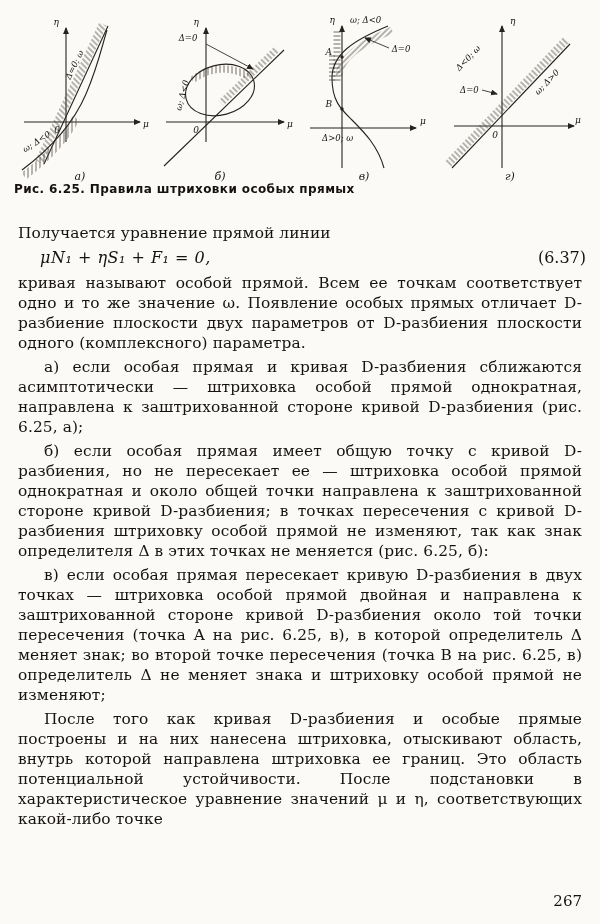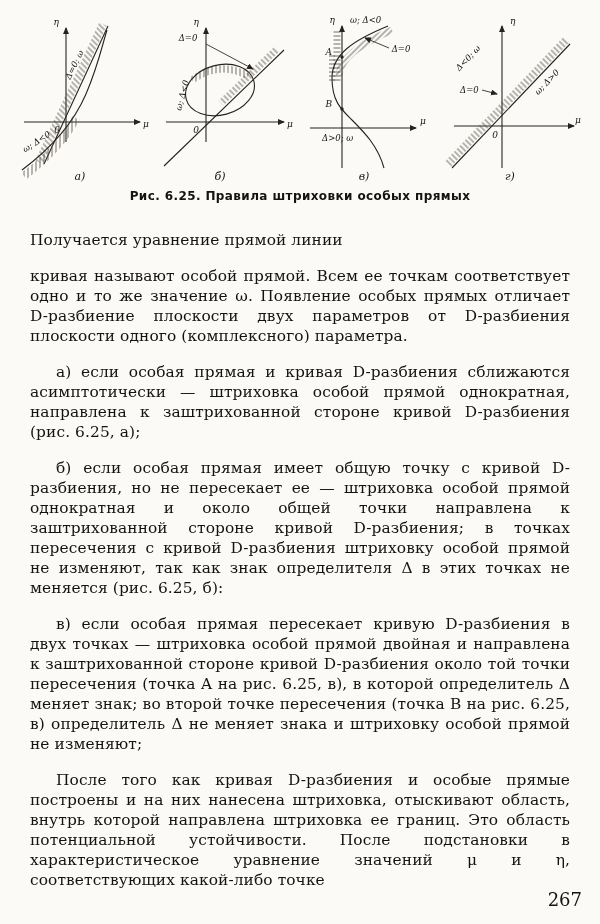--- a/index.html
+++ b/index.html
@@ -11,35 +11,35 @@
   .figure-row{display:flex;justify-content:center;gap:4px;}
   .fig{flex:0 0 auto;}
   .fig line,.fig path,.fig ellipse{stroke:#26231f;stroke-width:1.1;fill:none;}
   .fig .thin{stroke-width:0.85;}
   .fig text{stroke:none;fill:#15120f;font-family:"DejaVu Serif",serif;
             font-style:italic;font-size:9px;}
   .fig .lbl{font-size:8.5px;}
   .fig .sub{font-size:11px;}
   .fig .dot{fill:#26231f;stroke:none;}
   .figure-caption{
-    text-align:center;margin-top:7px;
+    
     font-family:"DejaVu Sans","Liberation Sans",sans-serif;
     font-weight:bold;font-size:12px;letter-spacing:0.4px;
   }
   .body-text{margin-top:27px;}
   .body-text p{
-    margin:16px;text-align:justify;font-size:15.4px;line-height:20px;
+    margin:4px;text-align:justify;font-size:15.4px;line-height:20px;
     text-indent:26px;letter-spacing:0.1px;
   }
   .body-text p.noindent{text-indent:0;}
   .equation{display:flex;align-items:baseline;font-size:16px;line-height:22px;margin:1px 0 2px;}
   .formula{font-style:italic;padding-left:26px;letter-spacing:0.5px;}
   .eqnum{margin-left:auto;font-style:normal;}
   .pagenum{
-    position:absolute;right:18px;bottom:14px;font-size:18px;
+    position:absolute;right:18px;bottom:14px;font-size:15px;
   }
 </style>
 </head>
 <body>
 
 <div class="page">
 
   <svg width="0" height="0" style="position:absolute">
     <defs>
       <pattern id="ph0" width="4" height="4" patternUnits="userSpaceOnUse">
@@ -128,20 +128,24 @@
       <text class="sub" x="64" y="170" text-anchor="middle">г)</text>
     </svg>
 
   </div>
 
   <div class="figure-caption">Рис. 6.25. Правила штриховки особых прямых</div>
 
   <div class="body-text">
     <p class="noindent">Получается уравнение прямой линии</p>
 
+    <div class="equation">
+      <span class="formula">μN₁ + ηS₁ + F₁ = 0,</span>
+      <span class="eqnum">(6.37)</span>
+    </div>
 
     <p class="noindent">кривая называют особой прямой. Всем ее точкам соответствует одно и то же значение ω. Появление особых прямых отличает D-разбиение плоскости двух параметров от D-разбиения плоскости одного (комплексного) параметра.</p>
     <p>а) если особая прямая и кривая D-разбиения сближаются асимптотически — штриховка особой прямой однократная, направлена к заштрихованной стороне кривой D-разбиения (рис. 6.25, а);</p>
     <p>б) если особая прямая имеет общую точку с кривой D-разбиения, но не пересекает ее — штриховка особой прямой однократная и около общей точки направлена к заштрихованной стороне кривой D-разбиения; в точках пересечения с кривой D-разбиения штриховку особой прямой не изменяют, так как знак определителя Δ в этих точках не меняется (рис. 6.25, б):</p>
     <p>в) если особая прямая пересекает кривую D-разбиения в двух точках — штриховка особой прямой двойная и направлена к заштрихованной стороне кривой D-разбиения около той точки пересечения (точка A на рис. 6.25, в), в которой определитель Δ меняет знак; во второй точке пересечения (точка B на рис. 6.25, в) определитель Δ не меняет знака и штриховку особой прямой не изменяют;</p>
     <p>После того как кривая D-разбиения и особые прямые построены и на них нанесена штриховка, отыскивают область, внутрь которой направлена штриховка ее границ. Это область потенциальной устойчивости. После подстановки в характеристическое уравнение значений μ и η, соответствующих какой-либо точке</p>
   </div>
 
   <div class="pagenum">267</div>
 

